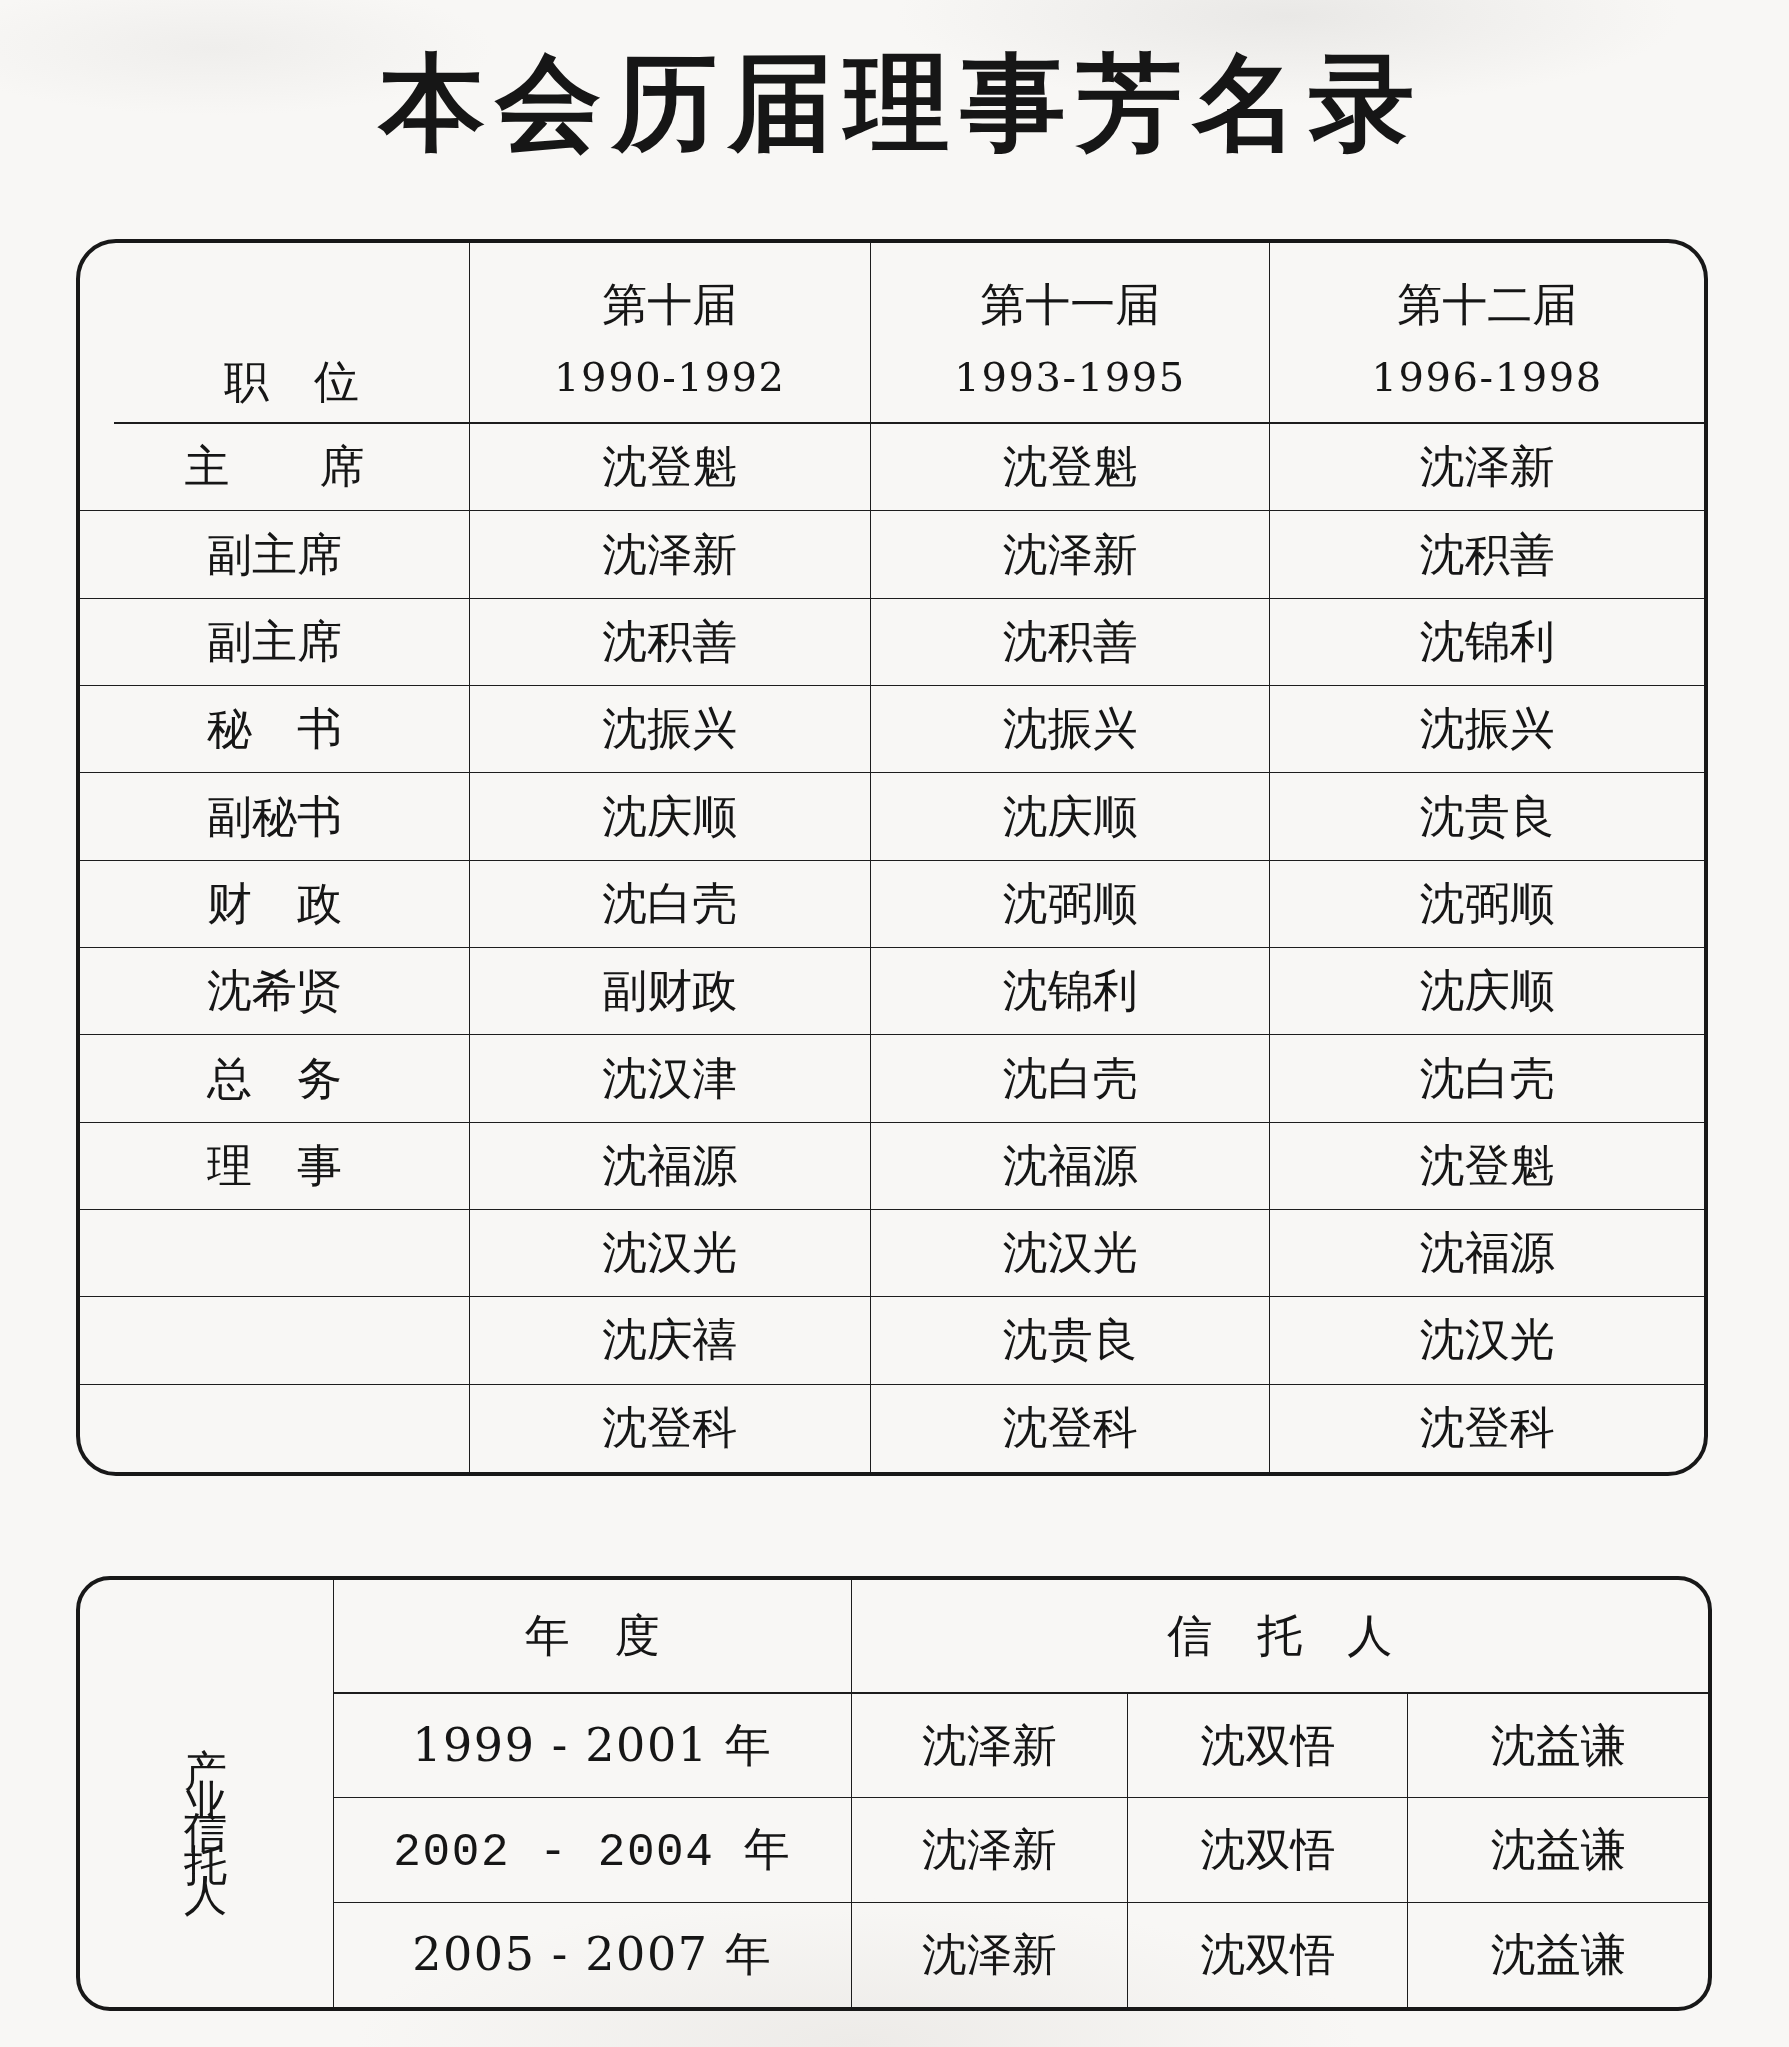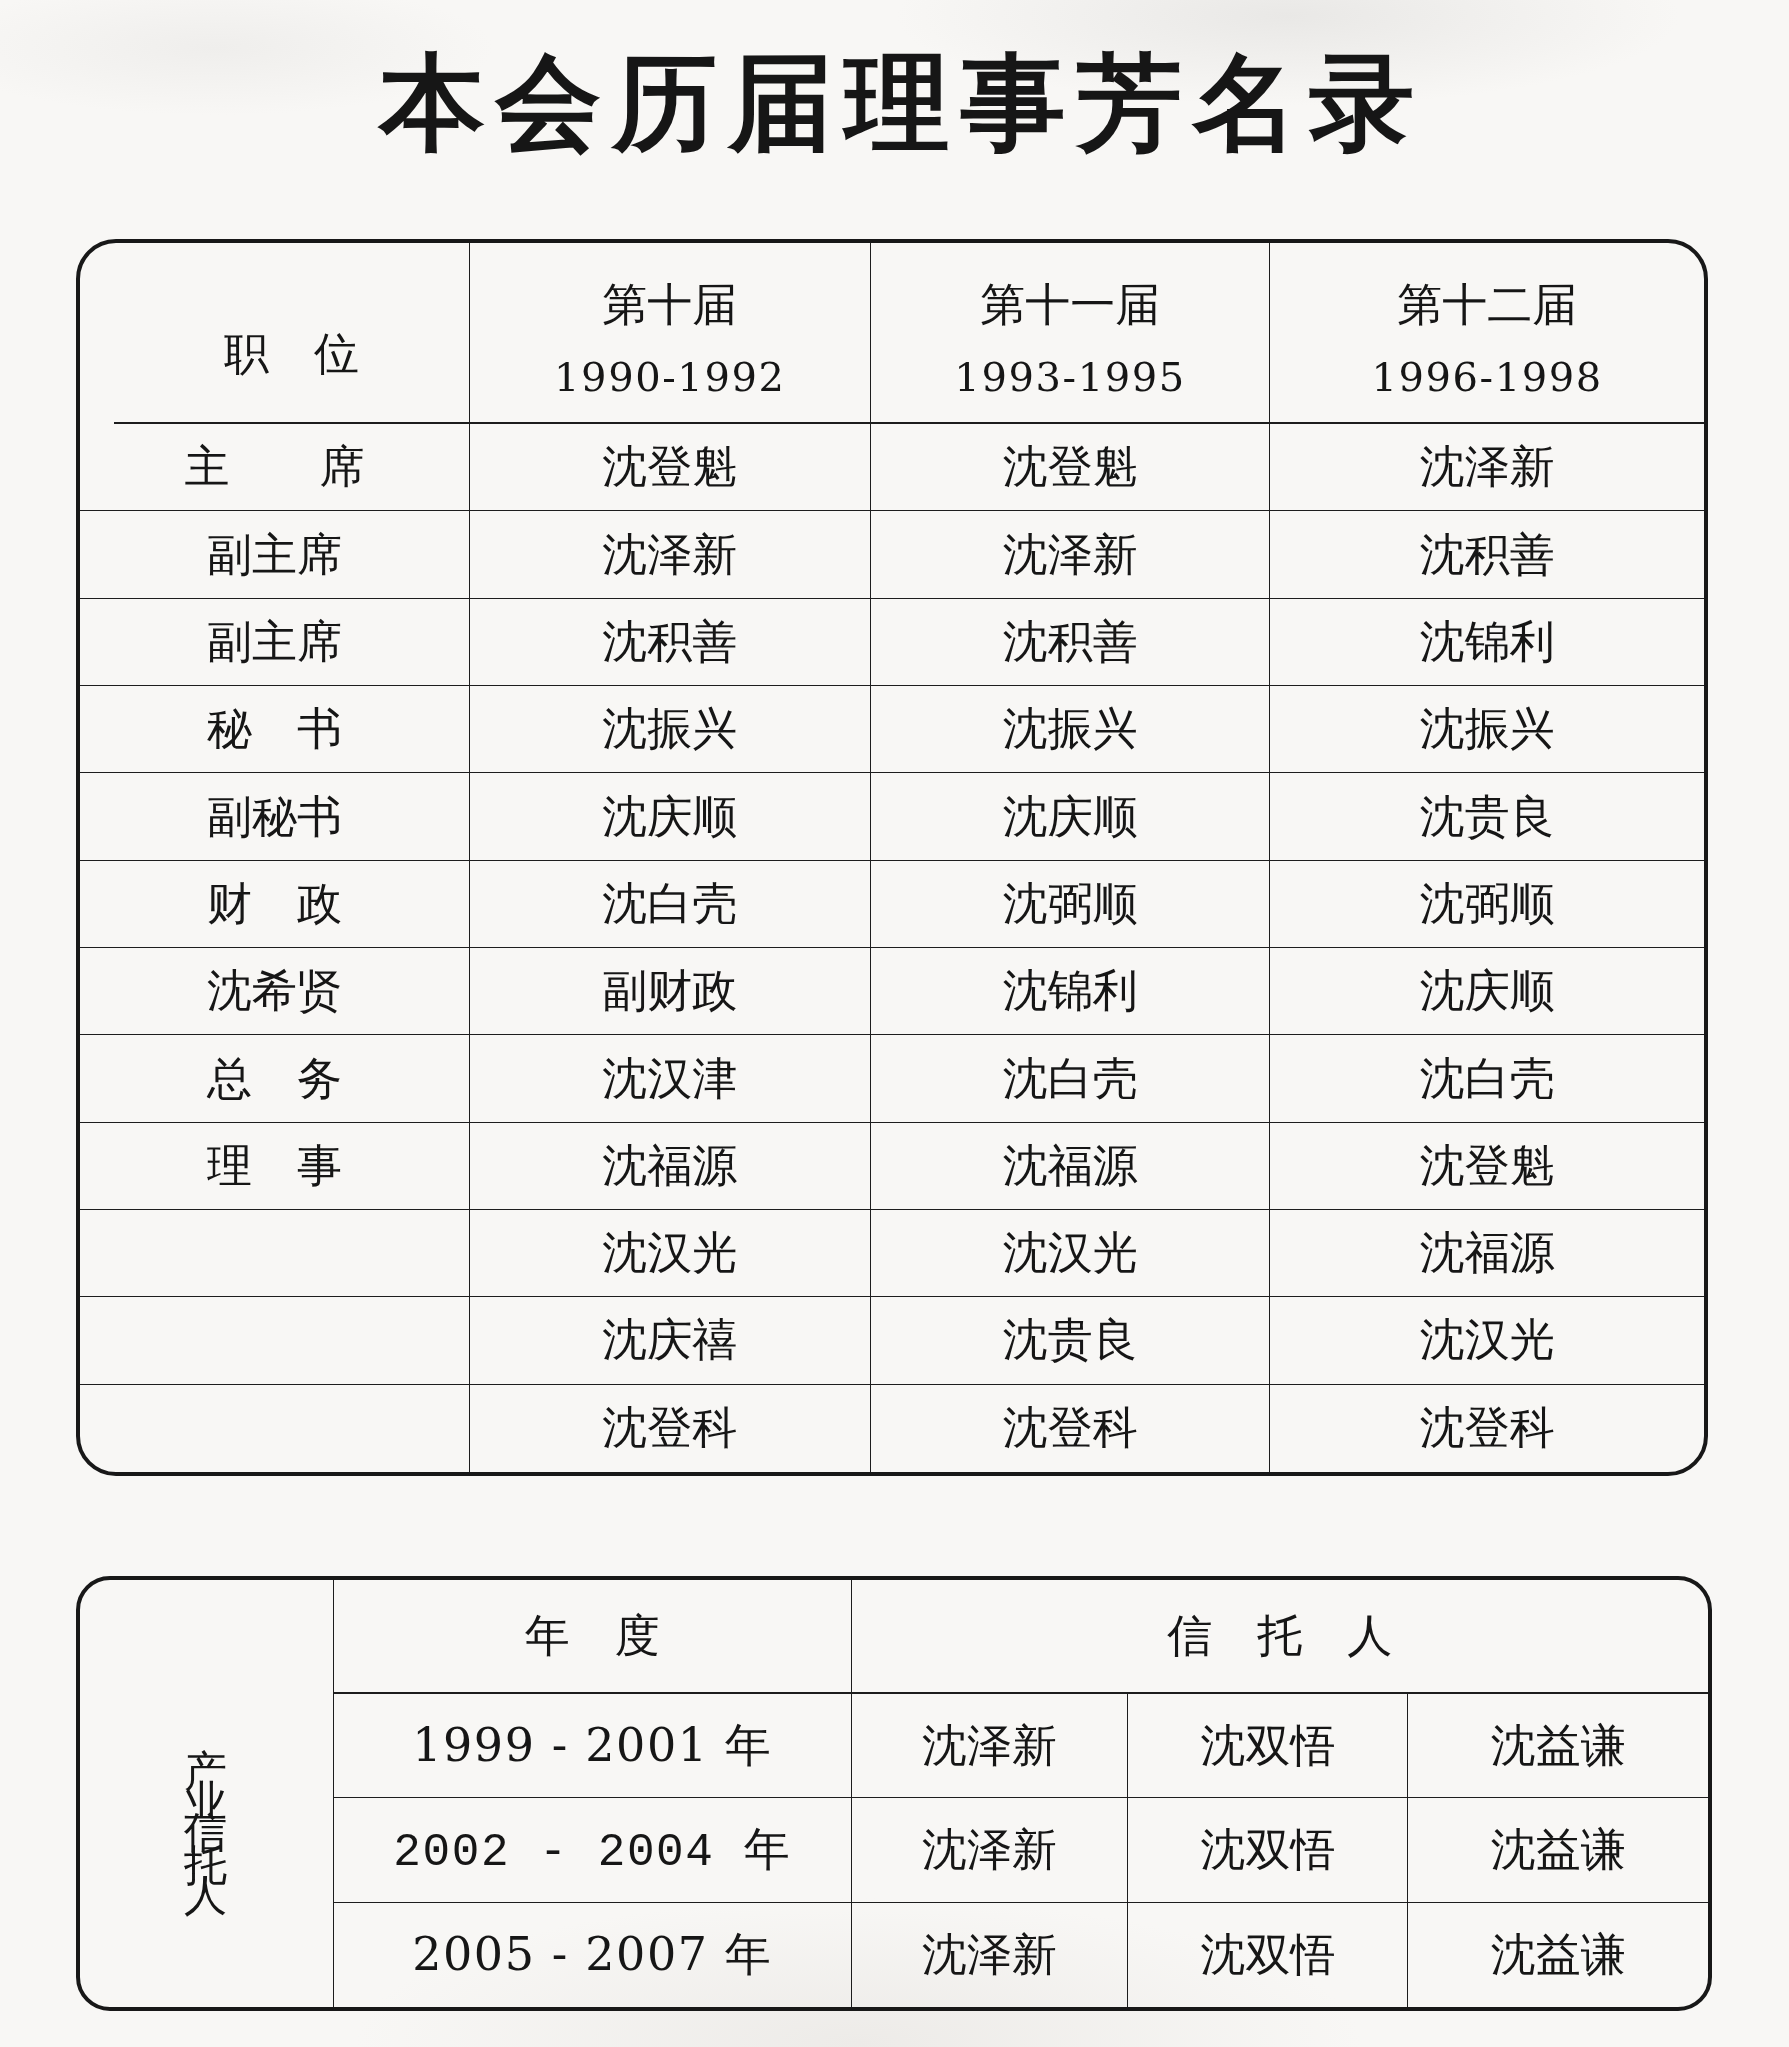--- a/index.html
+++ b/index.html
@@ -30,21 +30,21 @@
   .g2{grid-template-columns:15.6% 31.8% 17% 17.2% 18.4%;
       grid-template-rows:145fr 133fr 133fr 133fr;}
   .c{
     border-right:1.6px solid #1d1d1d;border-bottom:1.6px solid #1d1d1d;
     display:flex;align-items:center;justify-content:center;
     font-size:45px;box-sizing:border-box;white-space:nowrap;
   }
   .cr{border-right:none;}
   .cb{border-bottom:none;}
   .hb{border-bottom:2.4px solid #1d1d1d;}
-  .pos-header{align-items:flex-end;padding-bottom:38px;margin-left:34px;}
+  .pos-header{align-items:flex-end;padding-bottom:10px;margin-left:34px;}
   .term{flex-direction:column;justify-content:space-between;padding:32px 0 22.3px 0;}
   .term .years{font-size:40px;letter-spacing:1.6px;}
   .side-label{
     writing-mode:vertical-rl;text-orientation:upright;
     letter-spacing:32px;font-size:43px;
   }
   .period{font-size:46px;letter-spacing:1.6px;text-align:right;}
 </style>
 </head>
 <body>

